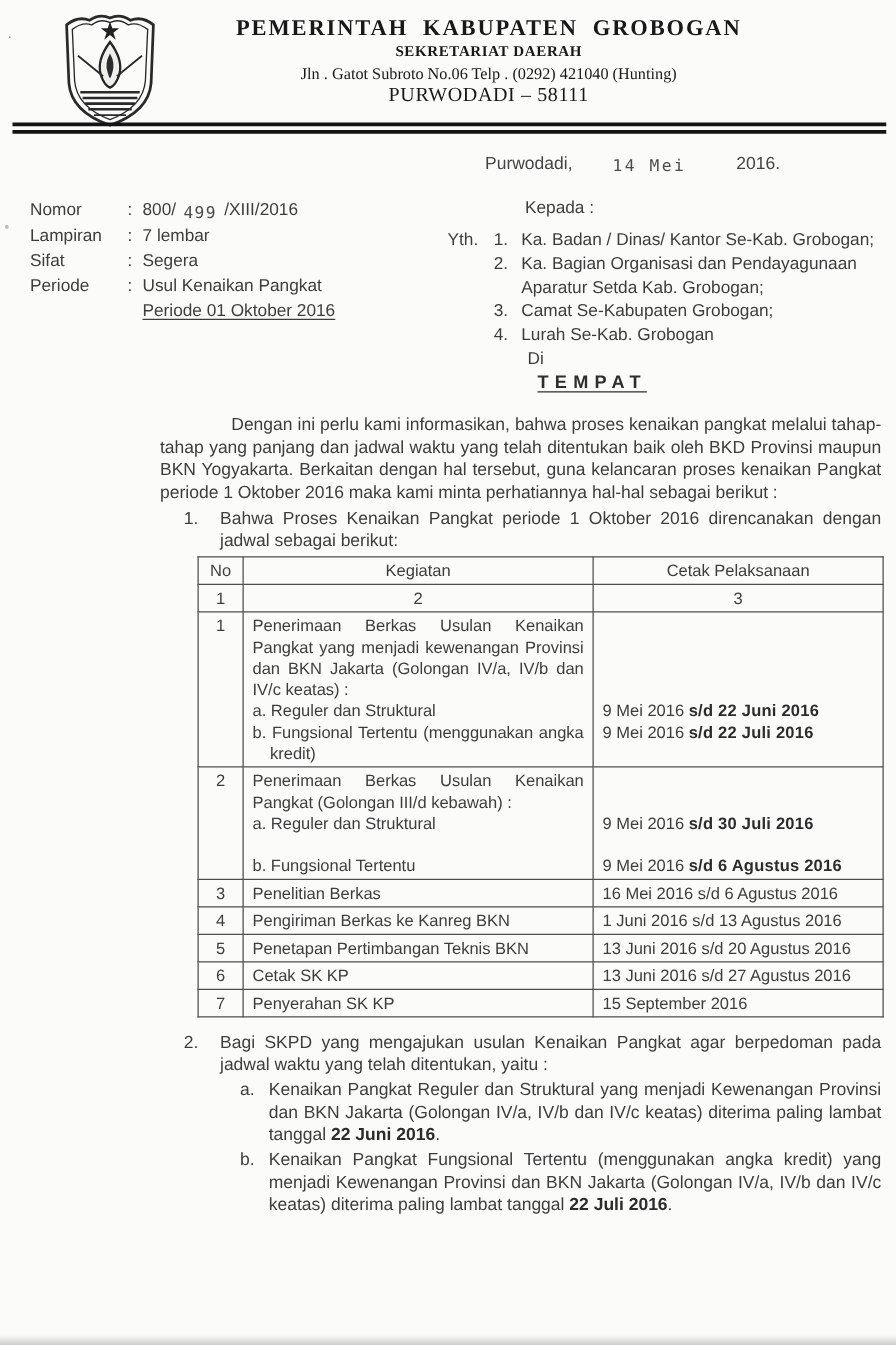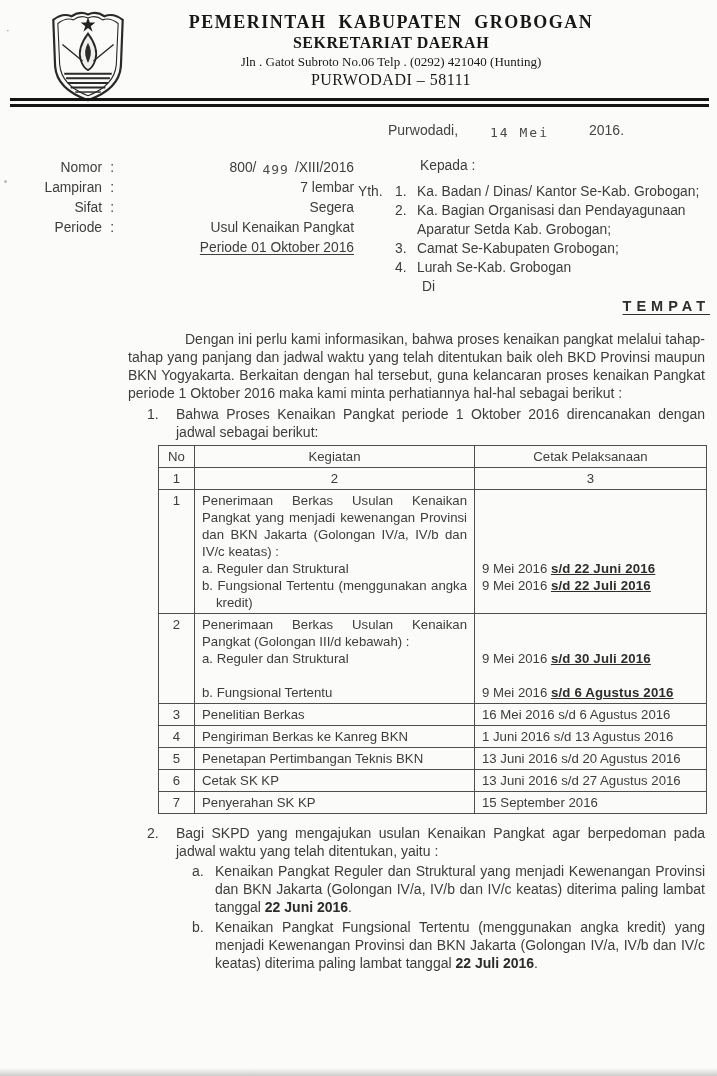--- a/index.html
+++ b/index.html
@@ -9,55 +9,55 @@
     font-family:"Liberation Sans", sans-serif; color:#3d3d3d;
   }
   
   .letterhead{position:absolute; left:0; top:6px; width:662px; height:96px;}
   .logo{position:absolute; left:42px; top:2px; width:92px; height:95px;}
   .lh-text{
     position:absolute; left:150px; right:30px; top:6px; text-align:center;
     font-family:"Liberation Serif", serif; color:#181818;
   }
   .lh1{font-size:18px; font-weight:bold; letter-spacing:1.5px; word-spacing:6px;}
-  .lh2{font-size:16px; font-weight:bold; letter-spacing:.5px; margin-top:1px;}
+  .lh2{font-size:12px; font-weight:bold; letter-spacing:.5px; margin-top:1px;}
   .lh3{font-size:13px; margin-top:2px;}
   .lh4{font-size:16px; margin-top:1px; letter-spacing:.5px;}
   .rule{
     position:absolute; left:10px; right:8px; top:98px; height:3px;
     border-top:3px solid #141414; border-bottom:3px solid #141414;
   }
   .artifact{position:absolute; left:6px; top:24px; color:#8a8a8a; font-size:11px;}
   .artifact2{position:absolute; left:4px; top:180px; width:3px; height:3px; background:#b9b9b6; border-radius:50%;}
 
   
   .dateline{position:absolute; left:388px; top:122px; font-size:14px; color:#444;text-align:center;}
   .stamp{
     font-family:"DejaVu Sans Mono", monospace; font-size:13px; letter-spacing:2px;
     color:#4a4a4a; position:relative; top:2px;
   }
   .dateline .stamp{margin:0 40px 0 32px;}
 
   
   .meta{position:absolute; left:24px; top:158px; width:330px; font-size:13.8px; line-height:20px;}
-  .meta-row{display:grid; grid-template-columns:78px 12px 1fr;text-align:right;}
+  .meta-row{display:grid; grid-template-columns:78px 12px 1fr;}
   .meta .stamp{margin:0 6px; letter-spacing:1px;}
   .perihal-l2{text-decoration:underline; text-underline-offset:2px;}
 
   
   .recipients{position:absolute; left:358px; top:156px; width:352px; font-size:13.8px; line-height:19px;}
   .kepada{margin-left:62px; margin-bottom:7px;}
   .yth-row{display:grid; grid-template-columns:37px 1fr;}
   .r-list{display:grid; grid-template-columns:22px 1fr; row-gap:0;}
   .r-num{}
   .r-text{padding-right:4px;}
   .di{margin-left:64px;}
   .tempat{
     margin-left:72px; margin-top:1px; font-weight:bold; font-size:14.5px;
-    letter-spacing:5px; text-decoration:underline; text-underline-offset:3px; color:#2e2e2e;text-align:right;
+    letter-spacing:5px; text-decoration:underline; text-underline-offset:3px; color:#2e2e2e;
   }
 
   
   .body{position:absolute; left:128px; right:12px; top:330px; font-size:14px; line-height:18px;}
   .para1{margin:0 0 3px 0; text-align:justify; text-indent:57px;}
   .point{position:relative; padding-left:48px; margin-top:2px; text-align:justify;}
   .p-num{position:absolute; left:19px; top:0;}
   .p2{margin-top:10px;}
   .sub{position:relative; padding-left:87px; margin-top:2px; text-align:justify;}
   .s-num{position:absolute; left:64px; top:0;}
@@ -69,21 +69,21 @@
     margin:4px 0 0 30px; font-size:13.2px; line-height:17px; color:#3d3d3d;
   }
   table.sched td{border:1px solid #4f4f4f; vertical-align:top; padding:2px 7px;}
   table.sched .h{ text-align:center; padding:2px 4px;}
   .c-no{text-align:center; padding:2px 2px;}
   .c-keg,.c-wak{text-align:justify;}
   .keg-item{padding-left:14px; text-indent:-14px;}
   .gap-top{margin-top:17px;}
   .sp68{height:68px;}
   .sp34{height:34px;}
-  .wak-line b{letter-spacing:.2px;text-decoration:underline;}
+  .wak-line b{letter-spacing:.2px;}
 
   .bottom-shade{
     position:absolute; left:0; right:0; bottom:0; height:8px;
     background:linear-gradient(to bottom, rgba(0,0,0,0), rgba(120,120,118,.35));
   }
 </style>
 </head>
 <body>
 
 <div class="page">

